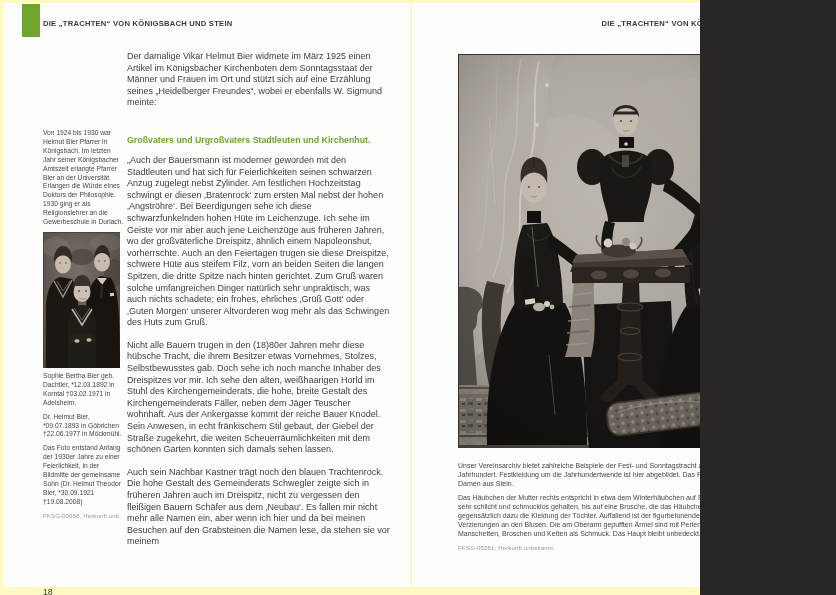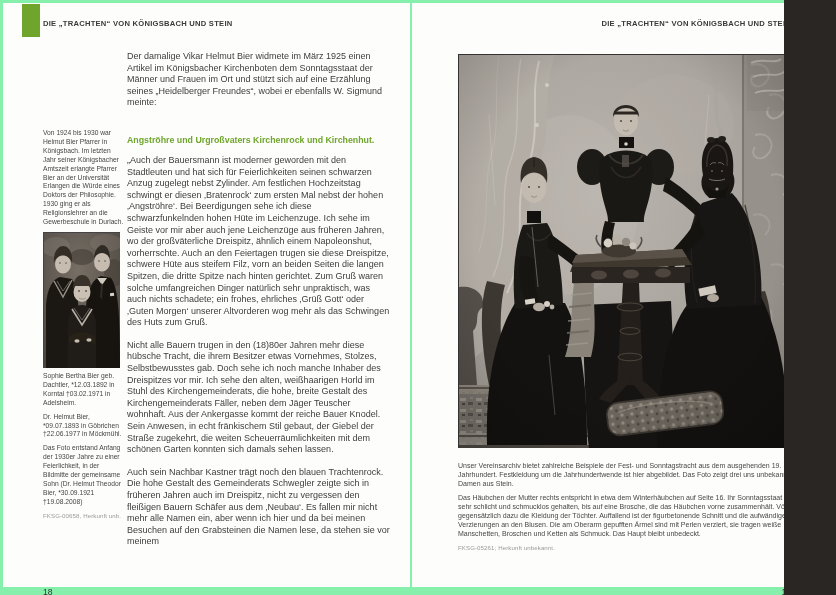--- a/index.html
+++ b/index.html
@@ -1,16 +1,16 @@
 <!DOCTYPE html>
 <html><head>
 <meta charset="utf-8">
 <style>
   html,body{margin:0;padding:0;background:#2a2624;}
-  .canvas{position:relative;width:784px;height:595px;background:#86efac;overflow:hidden;
+  .canvas{position:relative;width:700px;height:595px;background:#fef9c3;overflow:hidden;
           font-family:"Liberation Sans",sans-serif;-webkit-font-smoothing:antialiased;}
   .page{position:absolute;top:3px;height:584px;background:#fdfdfb;}
   .page-left{left:3px;width:407px;}
   .page-right{left:412px;width:423px;}
 
   .green-square{position:absolute;background:#6FA52D;}
   .gs-left{left:19px;top:1px;width:18px;height:33px;}
   .gs-right{left:388px;top:0;width:35px;height:31px;}
 
   .running-head{position:absolute;top:16px;font-size:7.6px;font-weight:bold;
@@ -109,21 +109,21 @@
 
     <div class="sidebar-captions">
       <p>Sophie Bertha Bier geb. Dachtler, *12.03.1892 in Korntal †03.02.1971 in Adelsheim.</p>
       <p>Dr. Helmut Bier, *09.07.1893 in Göbrichen †22.06.1977 in Möckmühl.</p>
       <p>Das Foto entstand Anfang der 1930er Jahre zu einer Feierlichkeit, in der Bildmitte der gemeinsame Sohn (Dr. Helmut Theodor Bier, *30.09.1921 †19.08.2008)</p>
       <p class="credit">FKSG-00658, Herkunft unb.</p>
     </div>
 
     <div class="main-col">
       <p class="intro">Der damalige Vikar Helmut Bier widmete im März 1925 einen Artikel im Königsbacher Kirchenboten dem Sonntagsstaat der Männer und Frauen im Ort und stützt sich auf eine Erzählung seines „Heidelberger Freundes“, wobei er ebenfalls W. Sigmund meinte:</p>
-      <h2 class="heading-green">Angströhre und Urgroßvaters Kirchenrock und Kirchenhut.</h2>
+      <h2 class="heading-green">Großvaters und Urgroßvaters Stadtleuten und Kirchenhut.</h2>
       <p class="quote">„Auch der Bauersmann ist moderner geworden mit den Stadtleuten und hat sich für Feierlichkeiten seinen schwarzen Anzug zugelegt nebst Zylinder. Am festlichen Hochzeitstag schwingt er diesen ‚Bratenrock‘ zum ersten Mal nebst der hohen ‚Angströhre‘. Bei Beerdigungen sehe ich diese schwarzfunkelnden hohen Hüte im Leichenzuge. Ich sehe im Geiste vor mir aber auch jene Leichenzüge aus früheren Jahren, wo der großväterliche Dreispitz, ähnlich einem Napoleonshut, vorherrschte. Auch an den Feiertagen trugen sie diese Dreispitze, schwere Hüte aus steifem Filz, vorn an beiden Seiten die langen Spitzen, die dritte Spitze nach hinten gerichtet. Zum Gruß waren solche umfangreichen Dinger natürlich sehr unpraktisch, was auch nichts schadete; ein frohes, ehrliches ‚Grüß Gott‘ oder ‚Guten Morgen‘ unserer Altvorderen wog mehr als das Schwingen des Huts zum Gruß.</p>
       <p class="quote">Nicht alle Bauern trugen in den (18)80er Jahren mehr diese hübsche Tracht, die ihrem Besitzer etwas Vornehmes, Stolzes, Selbstbewusstes gab. Doch sehe ich noch manche Inhaber des Dreispitzes vor mir. Ich sehe den alten, weißhaarigen Horld im Stuhl des Kirchengemeinderats, die hohe, breite Gestalt des Kirchengemeinderats Fäller, neben dem Jäger Teuscher wohnhaft. Aus der Ankergasse kommt der reiche Bauer Knodel. Sein Anwesen, in echt fränkischem Stil gebaut, der Giebel der Straße zugekehrt, die weiten Scheuerräumlichkeiten mit dem schönen Garten konnten sich damals sehen lassen.</p>
       <p class="quote">Auch sein Nachbar Kastner trägt noch den blauen Trachtenrock. Die hohe Gestalt des Gemeinderats Schwegler zeigte sich in früheren Jahren auch im Dreispitz, nicht zu vergessen den fleißigen Bauern Schäfer aus dem ‚Neubau‘. Es fallen mir nicht mehr alle Namen ein, aber wenn ich hier und da bei meinen Besuchen auf den Grabsteinen die Namen lese, da stehen sie vor meinem</p>
     </div>
 
     <div class="page-number pn-left">18</div>
   </div>
 
   <div class="page page-right">
     <div class="green-square gs-right"></div>

